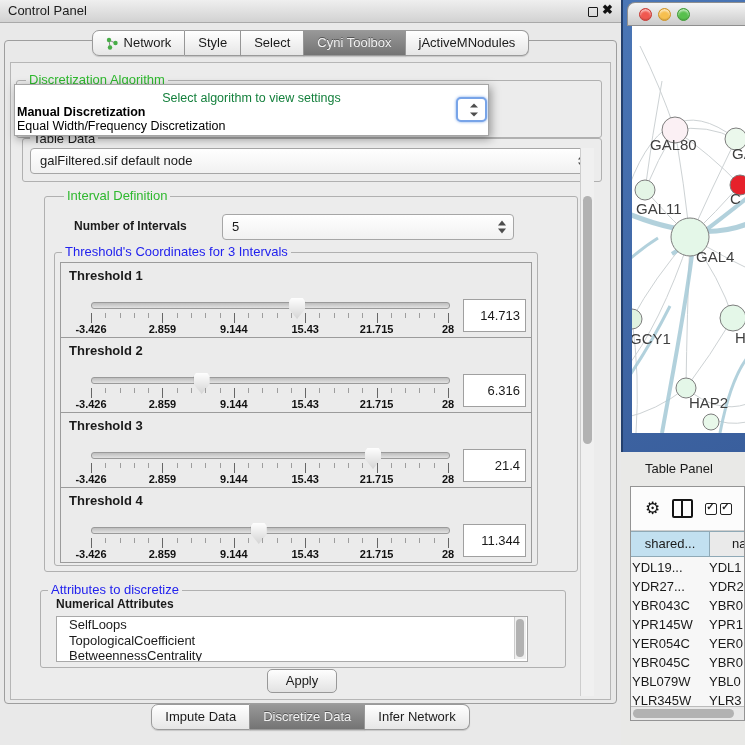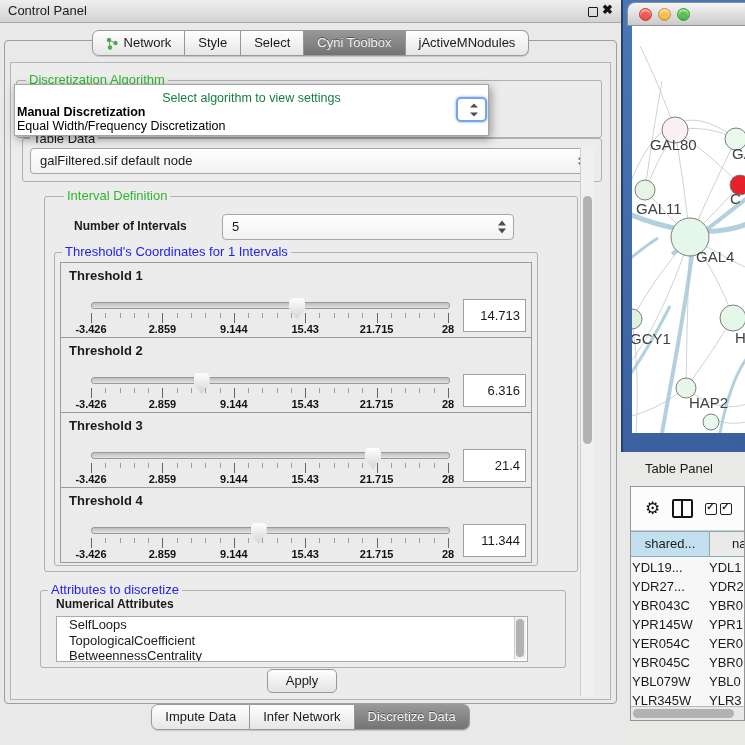--- a/index.html
+++ b/index.html
@@ -179,21 +179,21 @@
   <div class="grp" style="left:44px;top:196px;width:532px;height:374px"></div>
   <div class="grplabel green" style="left:64px;top:189px">Interval Definition</div>
 
   <div class="boldlbl" style="left:74px;top:219px">Number of Intervals</div>
   <div class="combo" style="left:222px;top:214px;width:290px;height:24px">
     <span class="val">5</span>
     <span class="spin"></span>
   </div>
 
   <div class="grp" style="left:54px;top:252px;width:482px;height:312px"></div>
-  <div class="grplabel blue" style="left:62px;top:245px">Threshold's Coordinates for 1 Intervals</div>
+  <div class="grplabel blue" style="left:62px;top:245px">Threshold's Coordinates for 3 Intervals</div>
 
   <div class="thrpanel" style="top:262px">
     <div class="thrlabel">Threshold 1</div>
     <div class="sliderzone">
       <div class="track"></div>
       <div class="thumb" style="left: 57.7197%;"></div>
       <div class="ticks">
           <i class="major" style="left: 0%;"></i>
           <i class="minor" style="left: 4%;"></i>
           <i class="minor" style="left: 8%;"></i>
@@ -383,25 +383,25 @@
   <div id="apply">Apply</div>
 
   <div class="sb-v" style="left:580px;top:148px;width:13px;height:548px">
     <div class="sb-thumb" style="left:2px;top:48px;width:9px;height:248px"></div>
   </div>
 
   <div class="tabbar" id="bottabs">
     <div class="tab">
         <span>Impute Data</span>
       </div>
+    <div class="tab sel">
+        <span>Discretize Data</span>
+      </div>
     <div class="tab">
         <span>Infer Network</span>
-      </div>
-    <div class="tab sel">
-        <span>Discretize Data</span>
       </div>
   </div>
 </div>
 
 <div id="rt">
   <div id="desktop">
     <div id="wtitle">
       <span class="light" style="background:#f05850;border:1px solid #c43c37"></span>
       <span class="light" style="background:#f6bf4f;border:1px solid #cd9328"></span>
       <span class="light" style="background:#58c04d;border:1px solid #3f9b36"></span>

